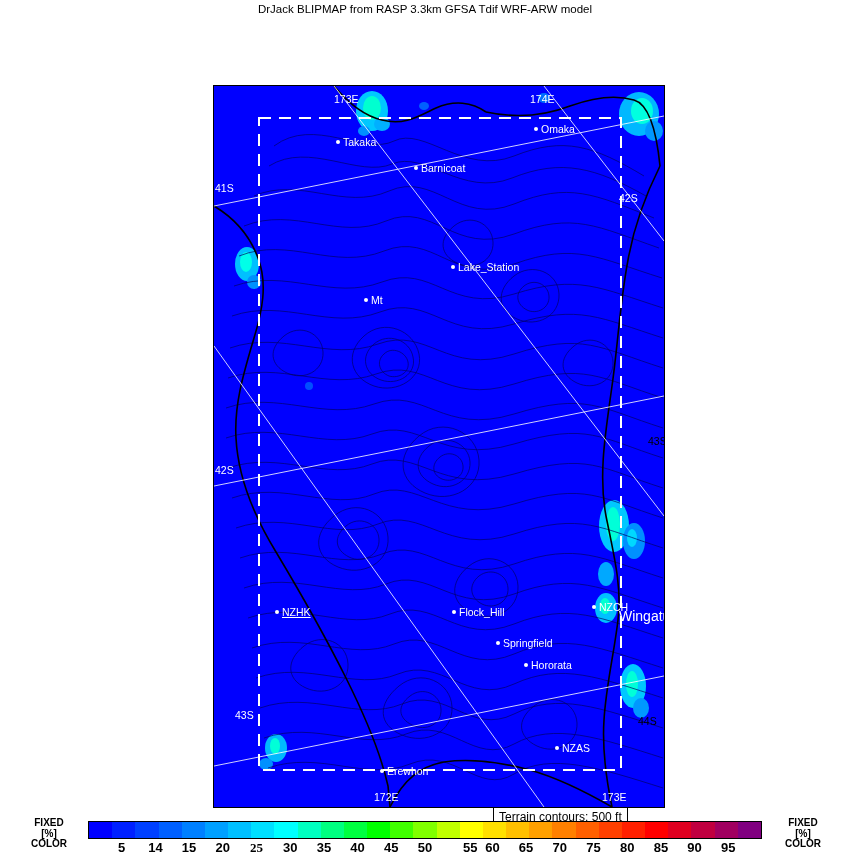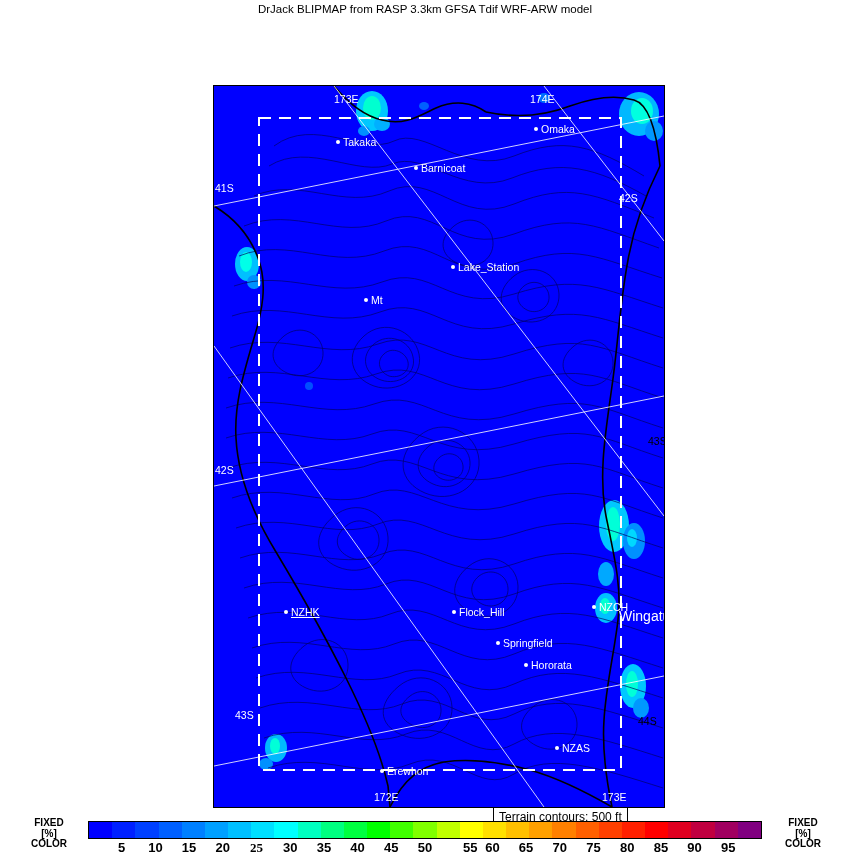--- a/index.html
+++ b/index.html
@@ -280,21 +280,21 @@
 
       <rect x="45" y="32" width="362" height="652" fill="none" stroke="#ffffff" stroke-width="2" stroke-dasharray="12 8"></rect>
     </g>
   </svg>
 
   <div class="city" style="left:122px; top:51px;"><span class="dot"></span><span>Takaka</span></div>
   <div class="city" style="left:320px; top:38px;"><span class="dot"></span><span>Omaka</span></div>
   <div class="city" style="left:200px; top:70px;margin-top:7px;"><span class="dot"></span><span>Barnicoat</span></div>
   <div class="city" style="left:190px; top:176px;margin-left:47px;"><span class="dot"></span><span>Lake_Station</span></div>
   <div class="city" style="left:150px; top:209px;"><span class="dot"></span><span>Mt</span></div>
-  <div class="city" style="left:70px; top:521px;text-decoration:underline;"><span class="dot"></span><span>NZHK</span></div>
+  <div class="city" style="left:61px; top:521px;text-decoration:underline;"><span class="dot"></span><span>NZHK</span></div>
   <div class="city" style="left:238px; top:521px;"><span class="dot"></span><span>Flock_Hill</span></div>
   <div class="city" style="left:378px; top:516px;"><span class="dot"></span><span>NZCH</span></div>
   <div class="city" style="left:405px; top:525px; font-size:14px;"><span>Wingatui</span></div>
   <div class="city" style="left:282px; top:552px;"><span class="dot"></span><span>Springfield</span></div>
   <div class="city" style="left:310px; top:574px;"><span class="dot"></span><span>Hororata</span></div>
   <div class="city" style="left:341px; top:657px;"><span class="dot"></span><span>NZAS</span></div>
   <div class="city" style="left:166px; top:680px;"><span class="dot"></span><span>Erewhon</span></div>
 
   <div class="gridlabel" style="left:1px; top:96px;">41S</div>
   <div class="gridlabel" style="left:1px; top:378px;">42S</div>
@@ -351,21 +351,21 @@
         <div style="background: rgb(255, 64, 0);"></div>
         <div style="background: rgb(255, 32, 0);"></div>
         <div style="background: rgb(255, 0, 0);"></div>
         <div style="background: rgb(224, 0, 32);"></div>
         <div style="background: rgb(192, 0, 64);"></div>
         <div style="background: rgb(160, 0, 96);"></div>
         <div style="background: rgb(128, 0, 128);"></div>
       </div>
     <div id="colorbar-ticks">
         <span style="left: 5%;">5</span>
-        <span style="left: 10%;">10</span>
+        <span style="left: 10%;">14</span>
         <span style="left: 15%;">15</span>
         <span style="left: 20%;">20</span>
         <span style="left: 25%; font-family: Liberation Serif, serif;">25</span>
         <span style="left: 30%;">30</span>
         <span style="left: 35%;">35</span>
         <span style="left: 40%;">40</span>
         <span style="left: 45%;">45</span>
         <span style="left: 50%;">50</span>
         <span style="left: 55%; padding-left: 23px;">55</span>
         <span style="left: 60%;">60</span>

